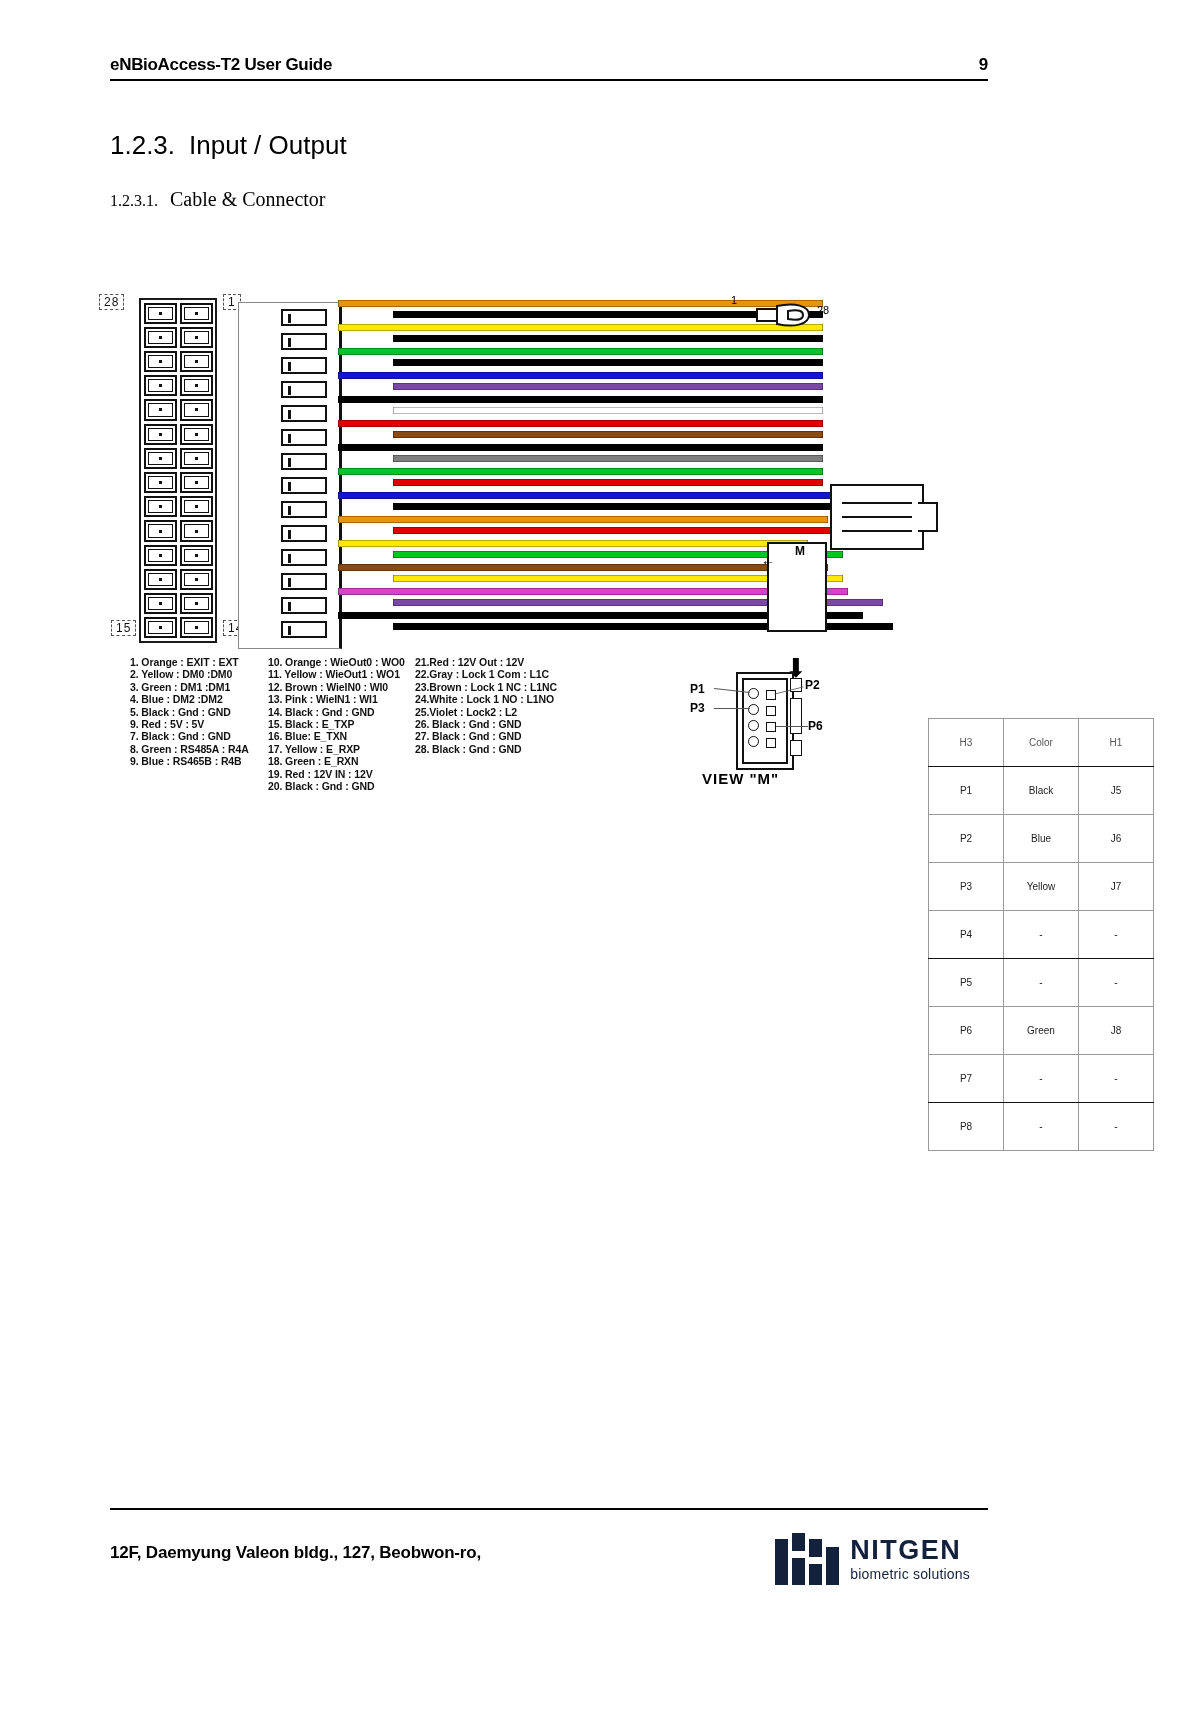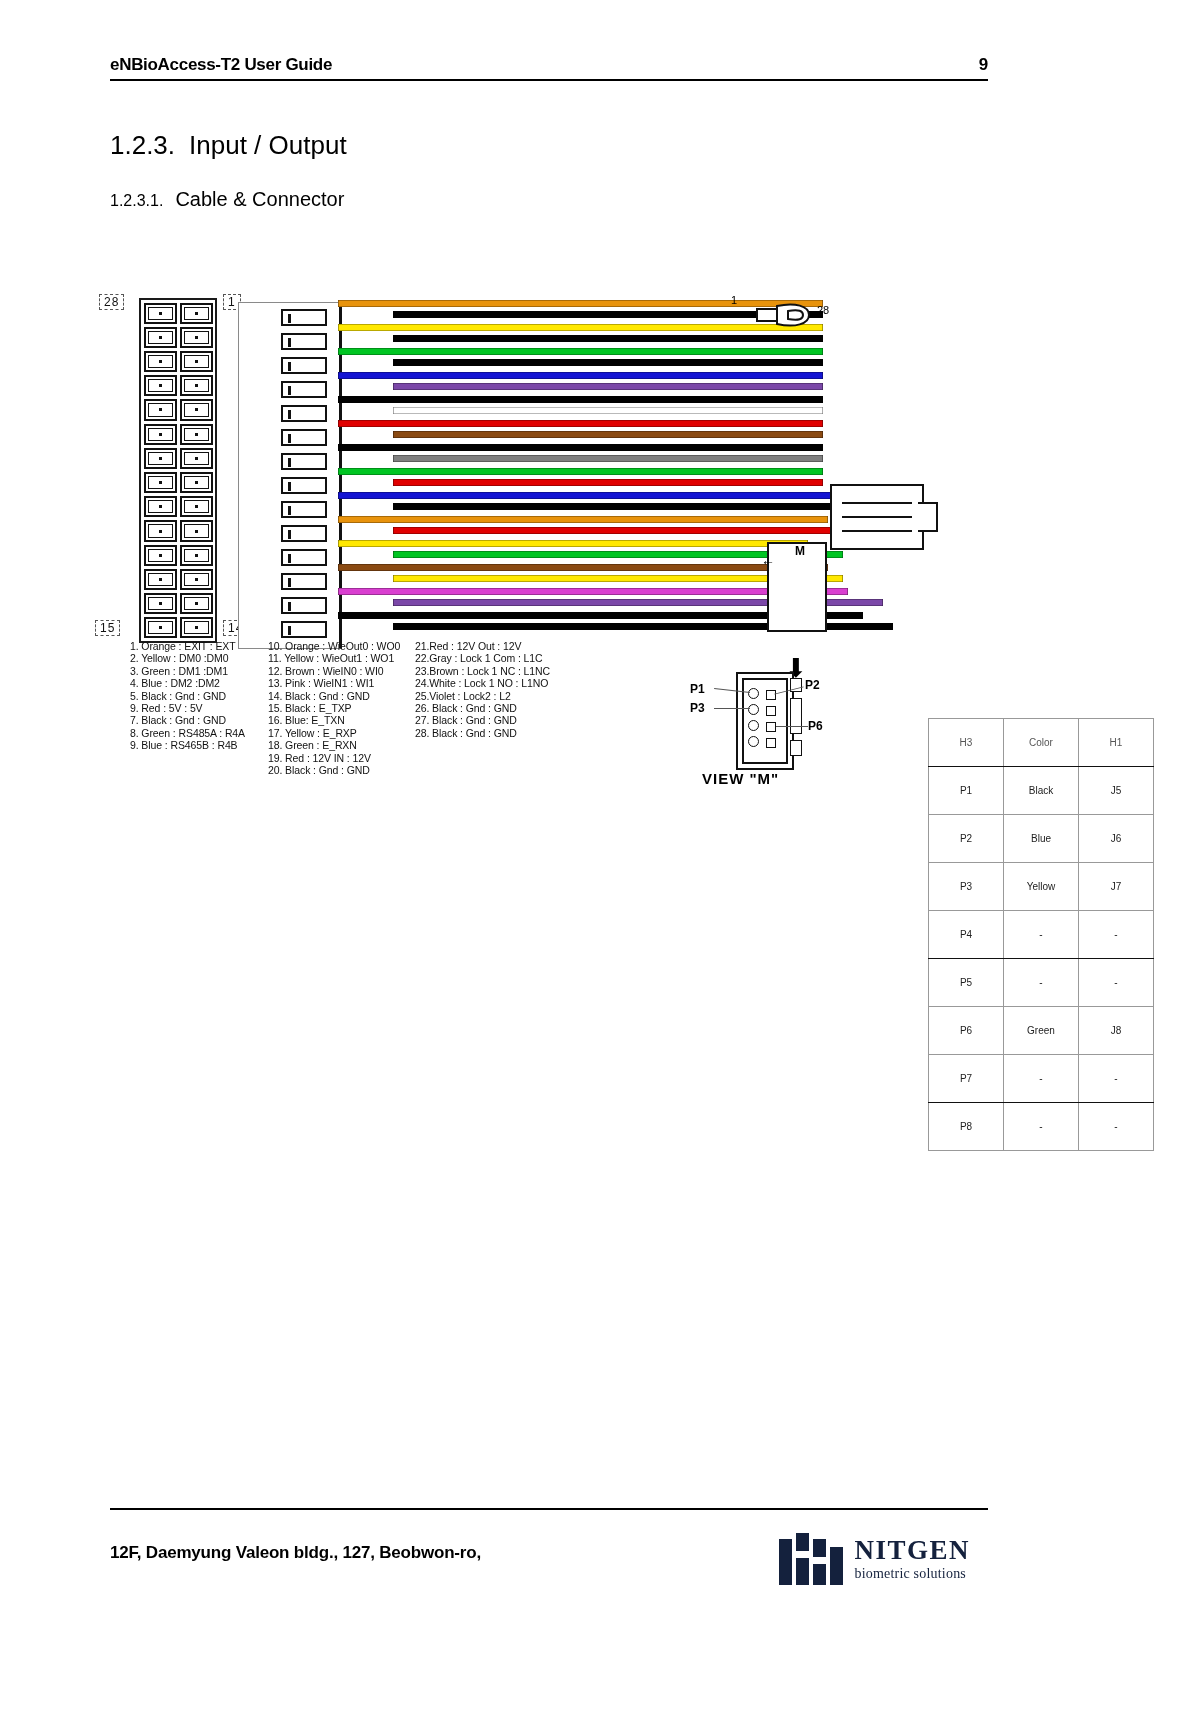--- a/index.html
+++ b/index.html
@@ -48,20 +48,21 @@
     letter-spacing: 0px;
     white-space: nowrap;
   }
   .h-section .num { margin-right: 14px; }
   .h-sub {
     position: absolute;
     left: 110px;
     top: 188px;
     font-size: 20px;
     white-space: nowrap;
+    font-family: Liberation Serif, serif;
   }
   .h-sub .num { font-size: 16px; margin-right: 12px; }
 
   
   .figure {
     position: absolute;
     left: 95px;
     top: 280px;
     width: 1000px;
     height: 540px;
@@ -107,21 +108,21 @@
     position: absolute;
     font-size: 12px;
     letter-spacing: 1px;
     border: 1px dashed #555;
     padding: 0px 4px;
     background: #fff;
     color: #111;
   }
   .pinlabel.l28 { left: 4px;  top: 14px; }
   .pinlabel.l1  { left: 128px; top: 14px; }
-  .pinlabel.l15 { left: 0;  top: 340px; }
+  .pinlabel.l15 { left: 16px;  top: 340px; }
   .pinlabel.l14 { left: 128px; top: 340px; }
 
   
   .connbody {
     position: absolute;
     left: 143px;
     top: 22px;
     width: 100px;
     height: 345px;
     border: 1.5px solid #8a8a8a;
@@ -231,24 +232,24 @@
     position: absolute;
     left: 690px;
     top: 375px;
     font-size: 26px;
     line-height: 1;
   }
 
   
   .legend {
     position: absolute;
-    top: 640px;
+    top: 656px;
     font-size: 10.5px;
     line-height: 12.4px;
-    font-weight: normal;
+    font-weight: bold;
     letter-spacing: -0.1px;
     color: #111;
   }
   .legend.col1 { left: 130px; }
   .legend.col2 { left: 268px; }
   .legend.col3 { left: 415px; }
   .legend .item { white-space: nowrap; }
 
   
   .viewm {
@@ -358,21 +359,20 @@
   .footer-text a {
     color: #1414d2;
     text-decoration: underline;
   }
   .logo {
     display: flex;
     align-items: center;
     gap: 10px;
     margin-top: 14px;
     margin-right: 18px;
-    font-family: Liberation Serif, serif;
   }
   .logo-mark { display: block; }
   .logo-words { line-height: 1; }
   .logo-name {
     font-size: 27px;
     font-weight: bold;
     letter-spacing: 1.5px;
     color: #14213d;
   }
   .logo-tag {

